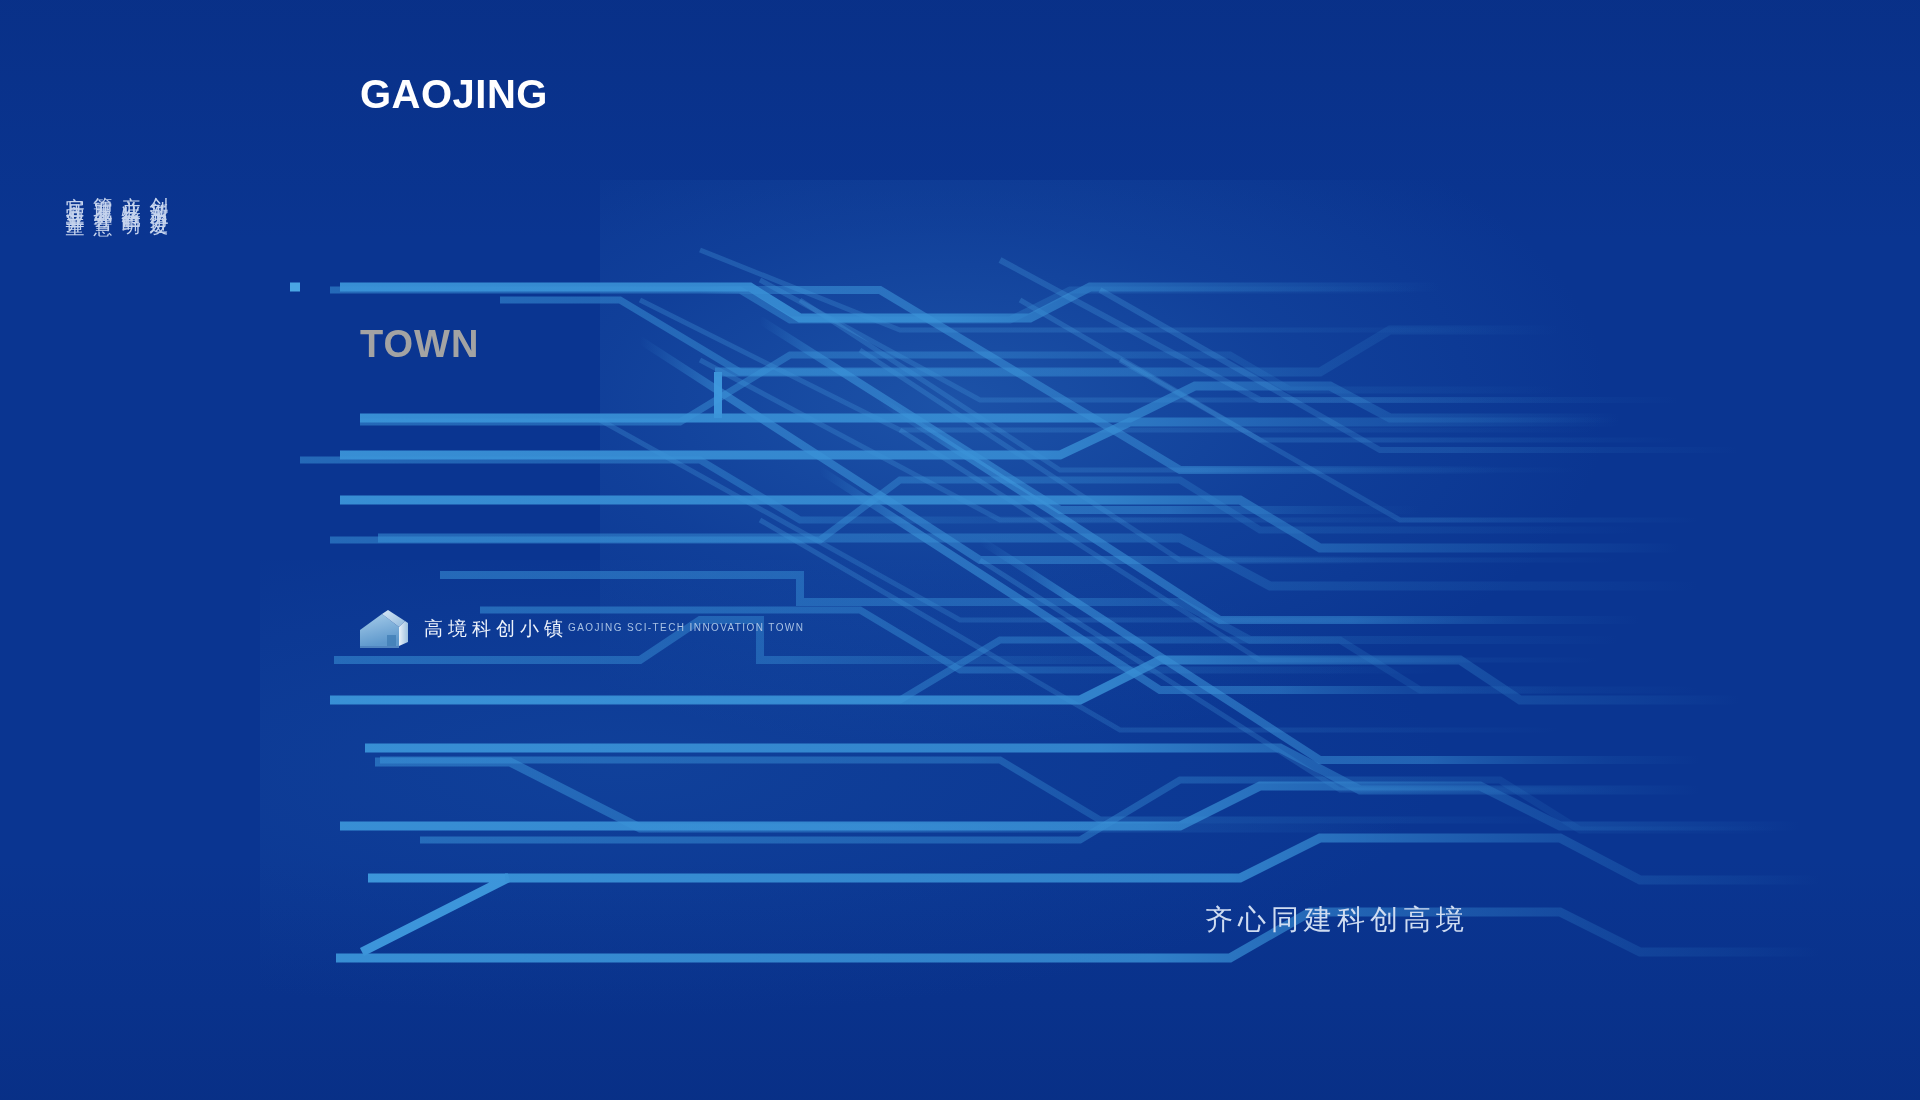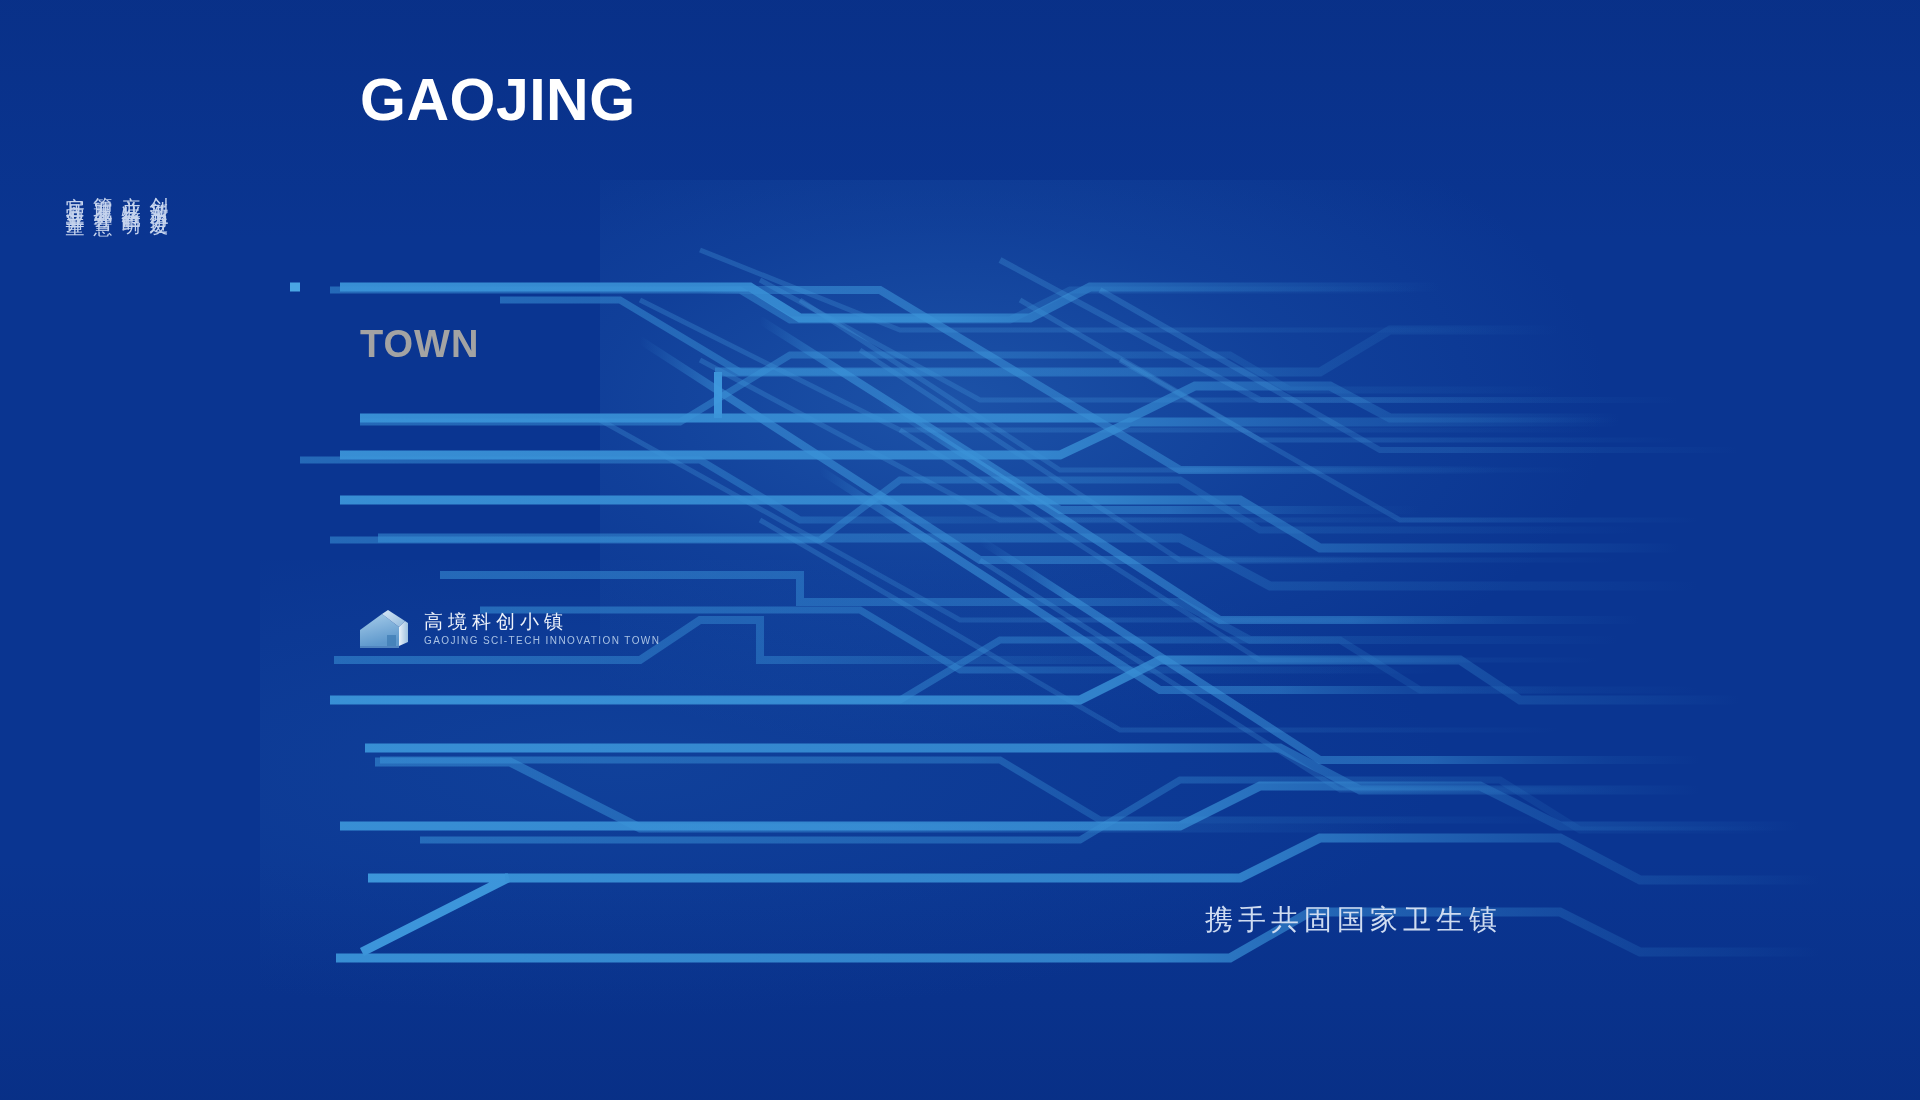--- a/index.html
+++ b/index.html
@@ -47,24 +47,24 @@
   #circuit {
     position: absolute;
     left: 0; top: 0;
     width: 1920px; height: 1100px;
   }
 
   
   .headline {
     position: absolute;
     left: 360px;
-    top: 68px;
+    top: 62px;
     color: #ffffff;
     font-weight: bold;
-    font-size: 59px;
+    font-size: 40px;
     line-height: 64px;
     letter-spacing: 0.5px;
   }
   .headline .hl-line { display: block; white-space: nowrap; }
 
   .town {
     position: absolute;
     left: 360px;
     top: 323px;
     color: #a3a3a3;
@@ -96,21 +96,21 @@
   
   .logo {
     position: absolute;
     left: 358px;
     top: 608px;
     display: flex;
     align-items: center;
     gap: 10px;
   }
   .logo-mark { width: 56px; height: 42px; display:block; }
-  .logo-text { display: flex; flex-direction: column; justify-content: center; }
+  .logo-text { display: flex; flex-direction: row; justify-content: center; }
   .logo-cn {
     color: #eef3fb;
     font-size: 19px;
     letter-spacing: 5px;
     font-family: "DejaVu Sans", sans-serif;
     line-height: 1.05;
   }
   .logo-en {
     color: #a9c2e4;
     font-size: 10px;
@@ -291,16 +291,16 @@
       <path d="M29 38 L29 27 L38 27 L38 38 Z" fill="#3f7cb4" opacity="0.75"></path>
       <path d="M2 38 L41 38 L41 40 L2 40 Z" fill="#6ea4d2" opacity="0.7"></path>
     </svg>
     <div class="logo-text">
       <div class="logo-cn">高境科创小镇</div>
       <div class="logo-en">GAOJING SCI-TECH INNOVATION TOWN</div>
     </div>
   </div>
 
   <div class="br-slogan">
-    <span>携手共固国家卫生镇</span>
+    <span>齐心同建科创高境</span>
   </div>
 
 </div>
 
 </body></html>

